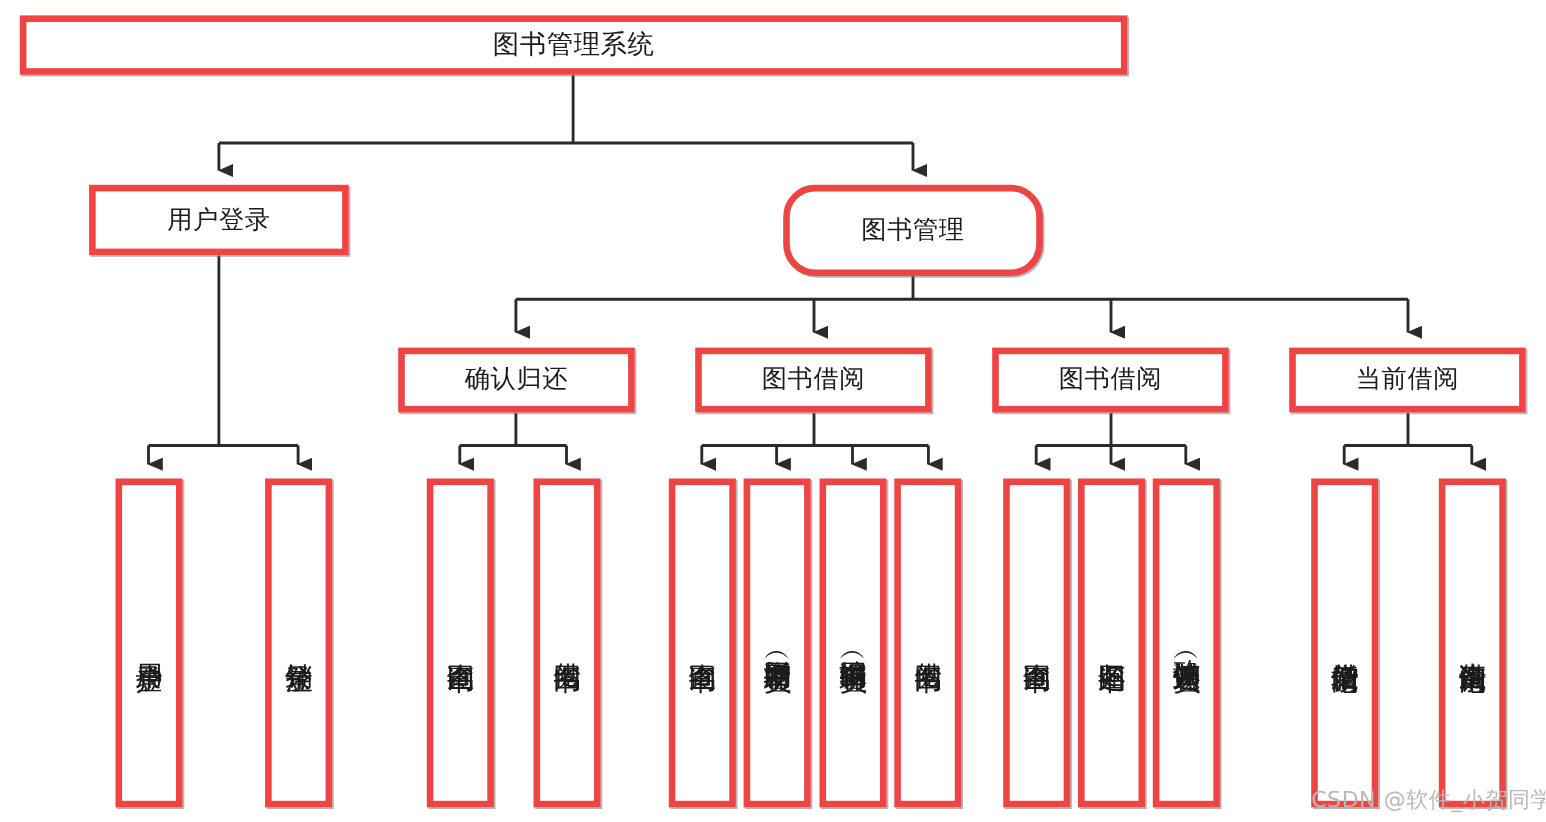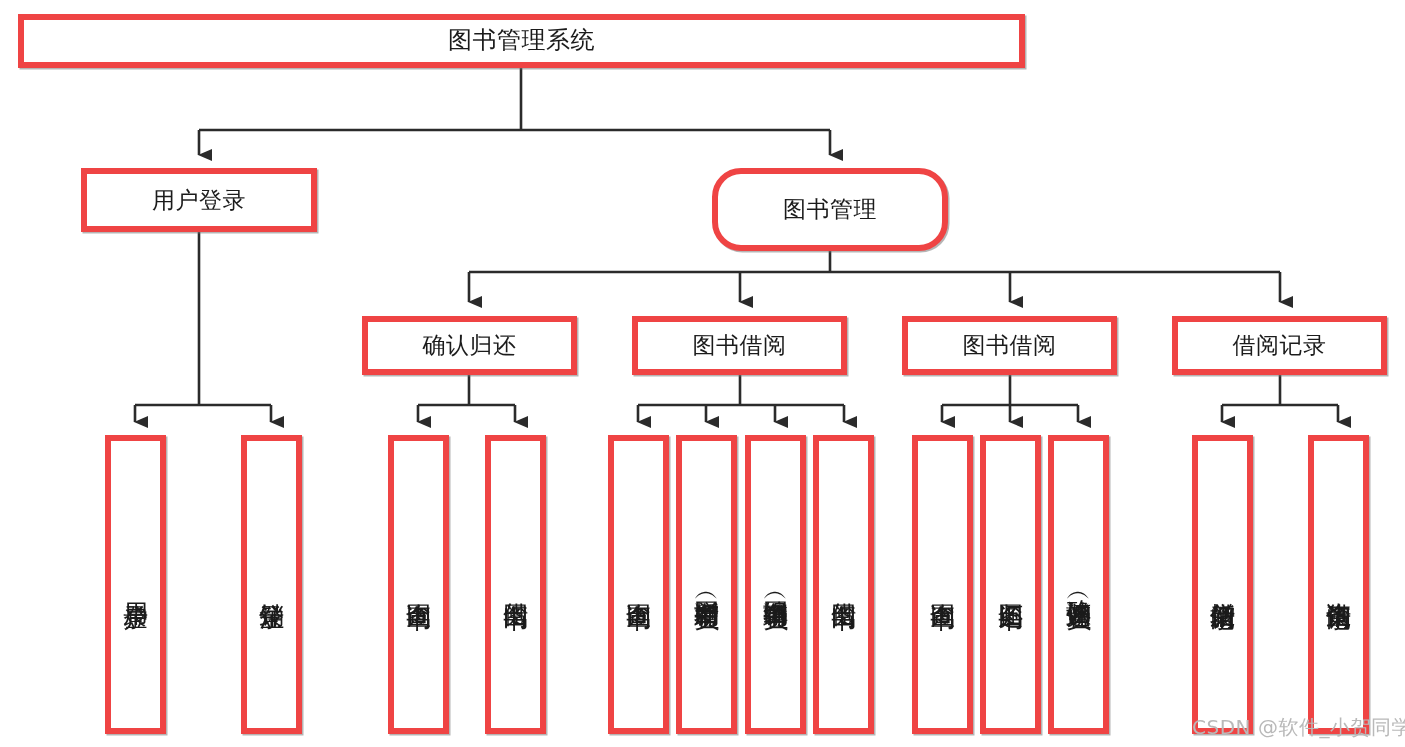--- a/index.html
+++ b/index.html
@@ -142,21 +142,21 @@
   <div class="node horizontal" style="left:362px; top:316px; width:215px; height:59px;">
     <span class="label">确认归还</span>
   </div>
   <div class="node horizontal" style="left:632px; top:316px; width:215px; height:59px;">
     <span class="label">图书借阅</span>
   </div>
   <div class="node horizontal" style="left:902px; top:316px; width:215px; height:59px;">
     <span class="label">图书借阅</span>
   </div>
   <div class="node horizontal" style="left:1172px; top:316px; width:215px; height:59px;">
-    <span class="label">借阅记录</span>
+    <span class="label">当前借阅</span>
   </div>
 
   <div class="node vertical" style="left:105px; top:435px; width:61px; height:299px;">
     <span class="label">用户登录</span>
   </div>
   <div class="node vertical" style="left:241px; top:435px; width:61px; height:299px;">
     <span class="label">注销登录</span>
   </div>
 
   <div class="node vertical" style="left:388px; top:435px; width:61px; height:299px;">

